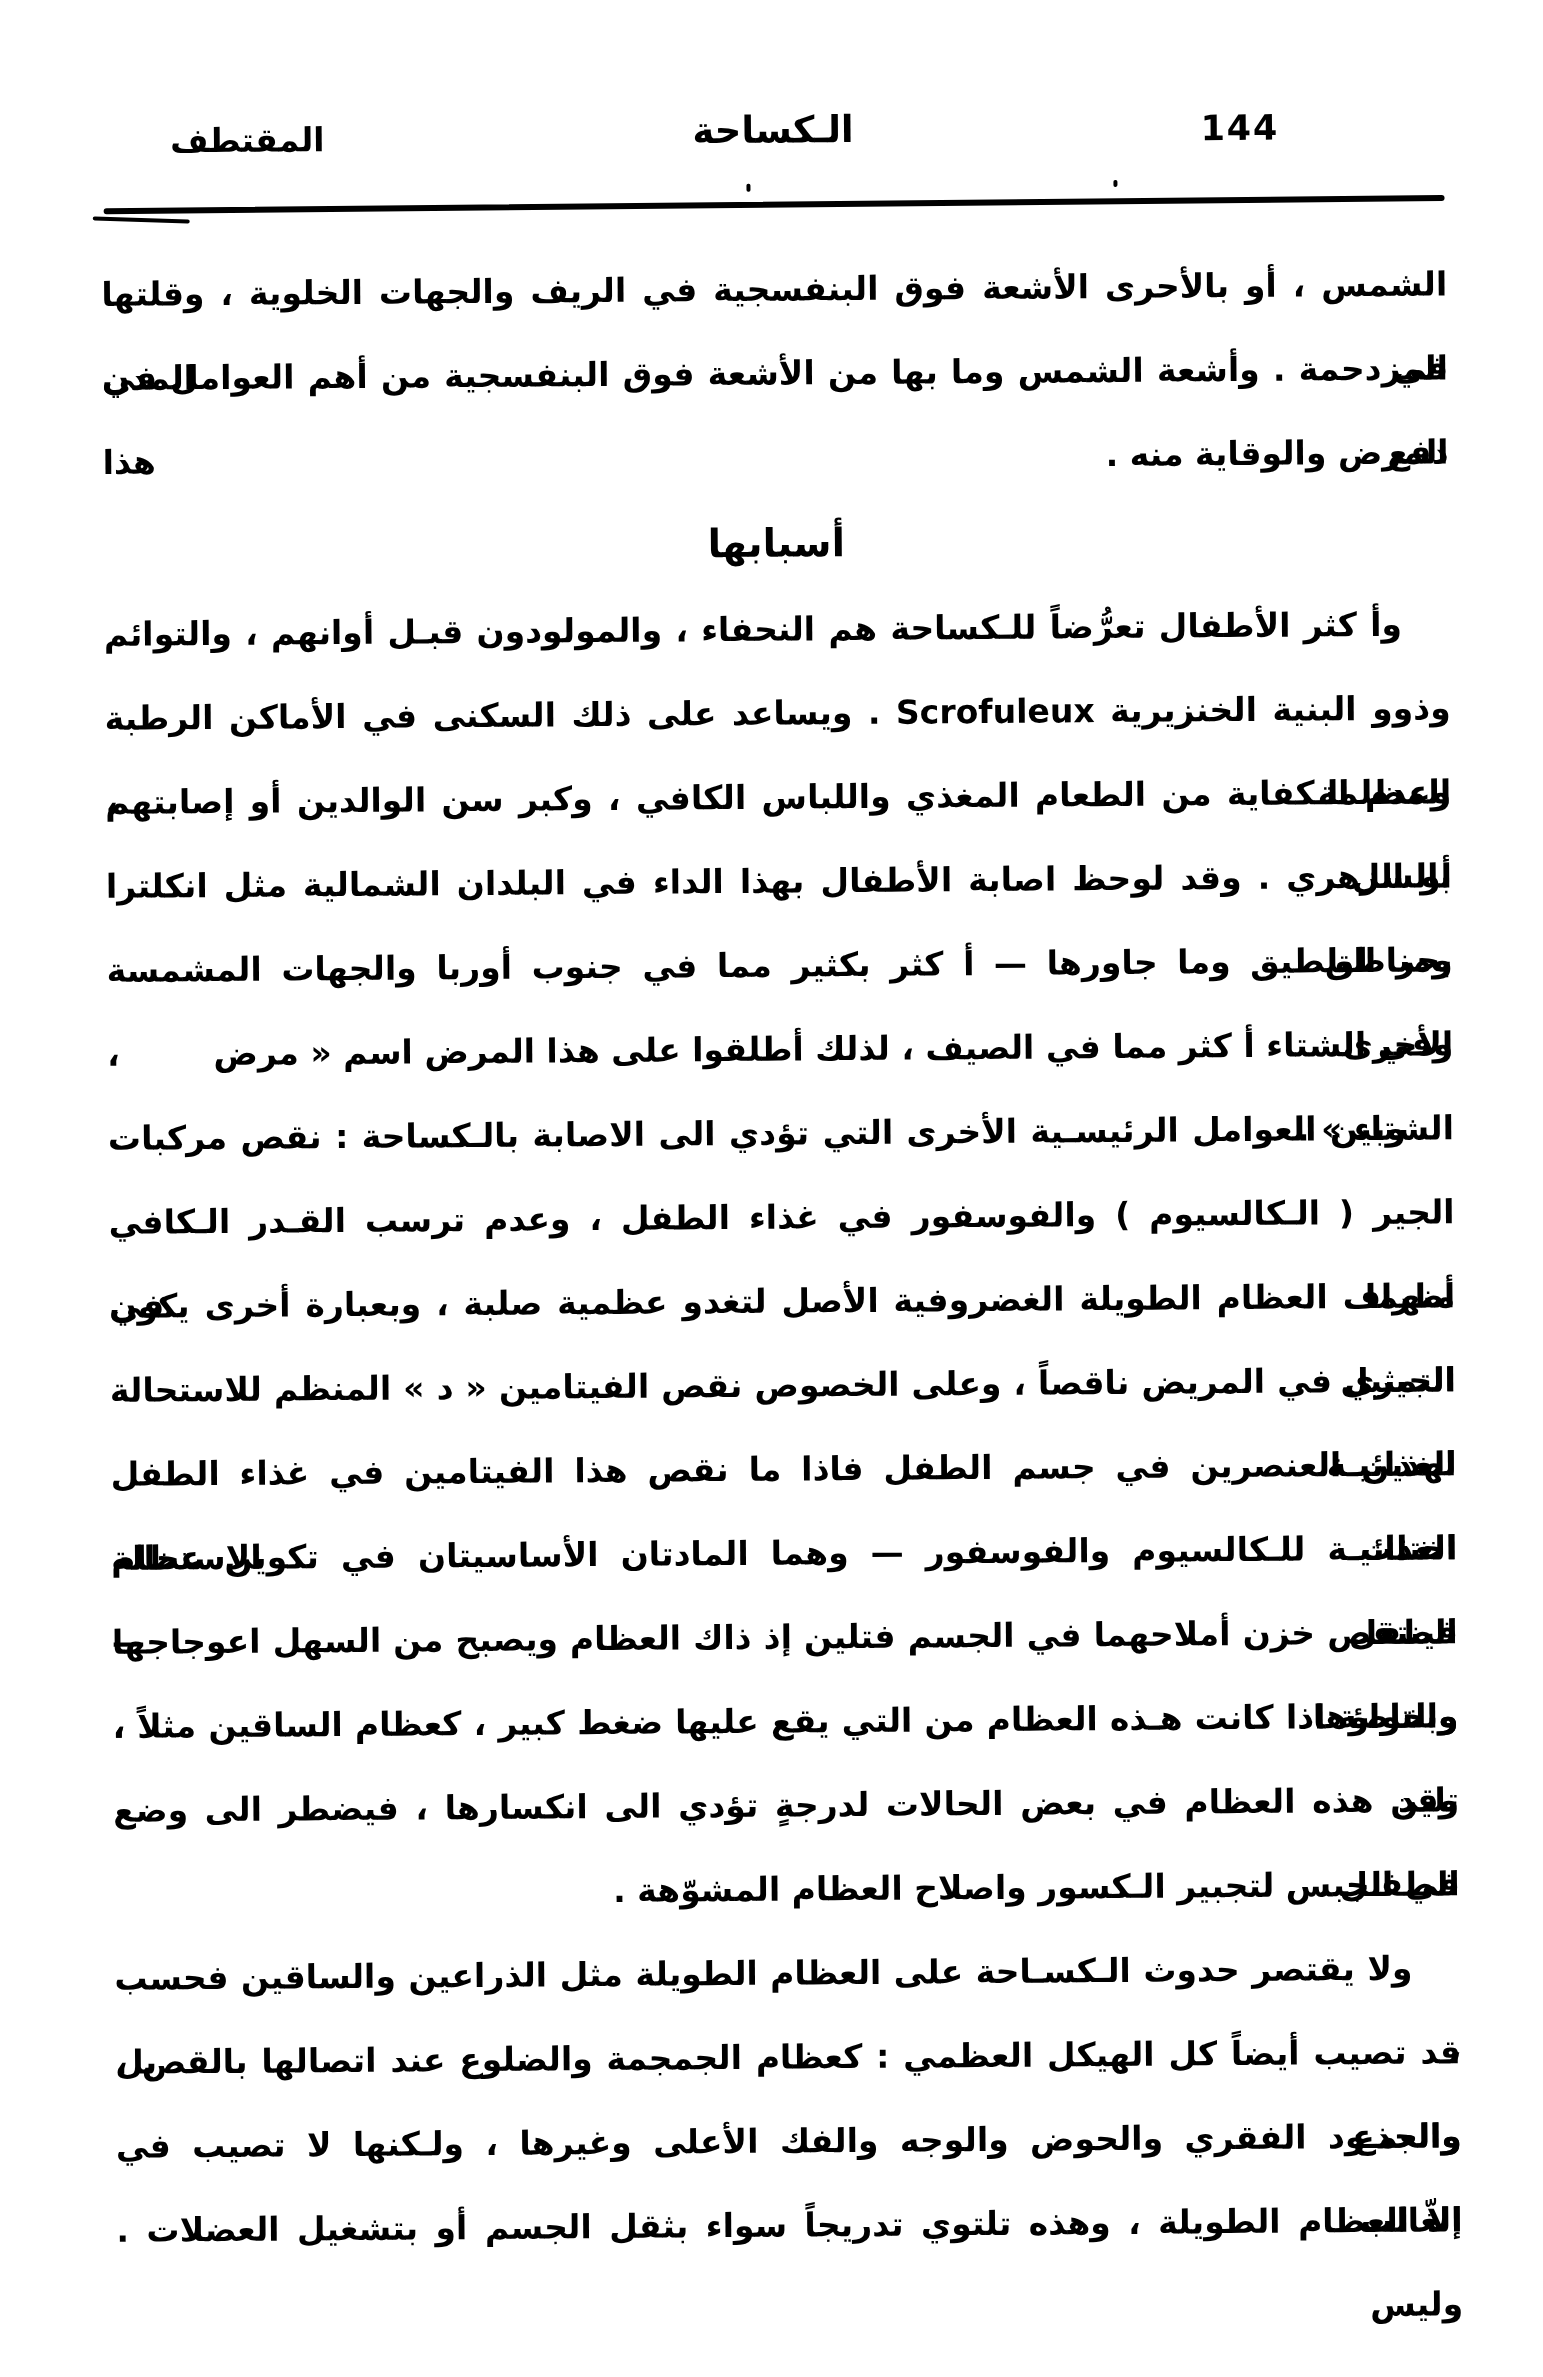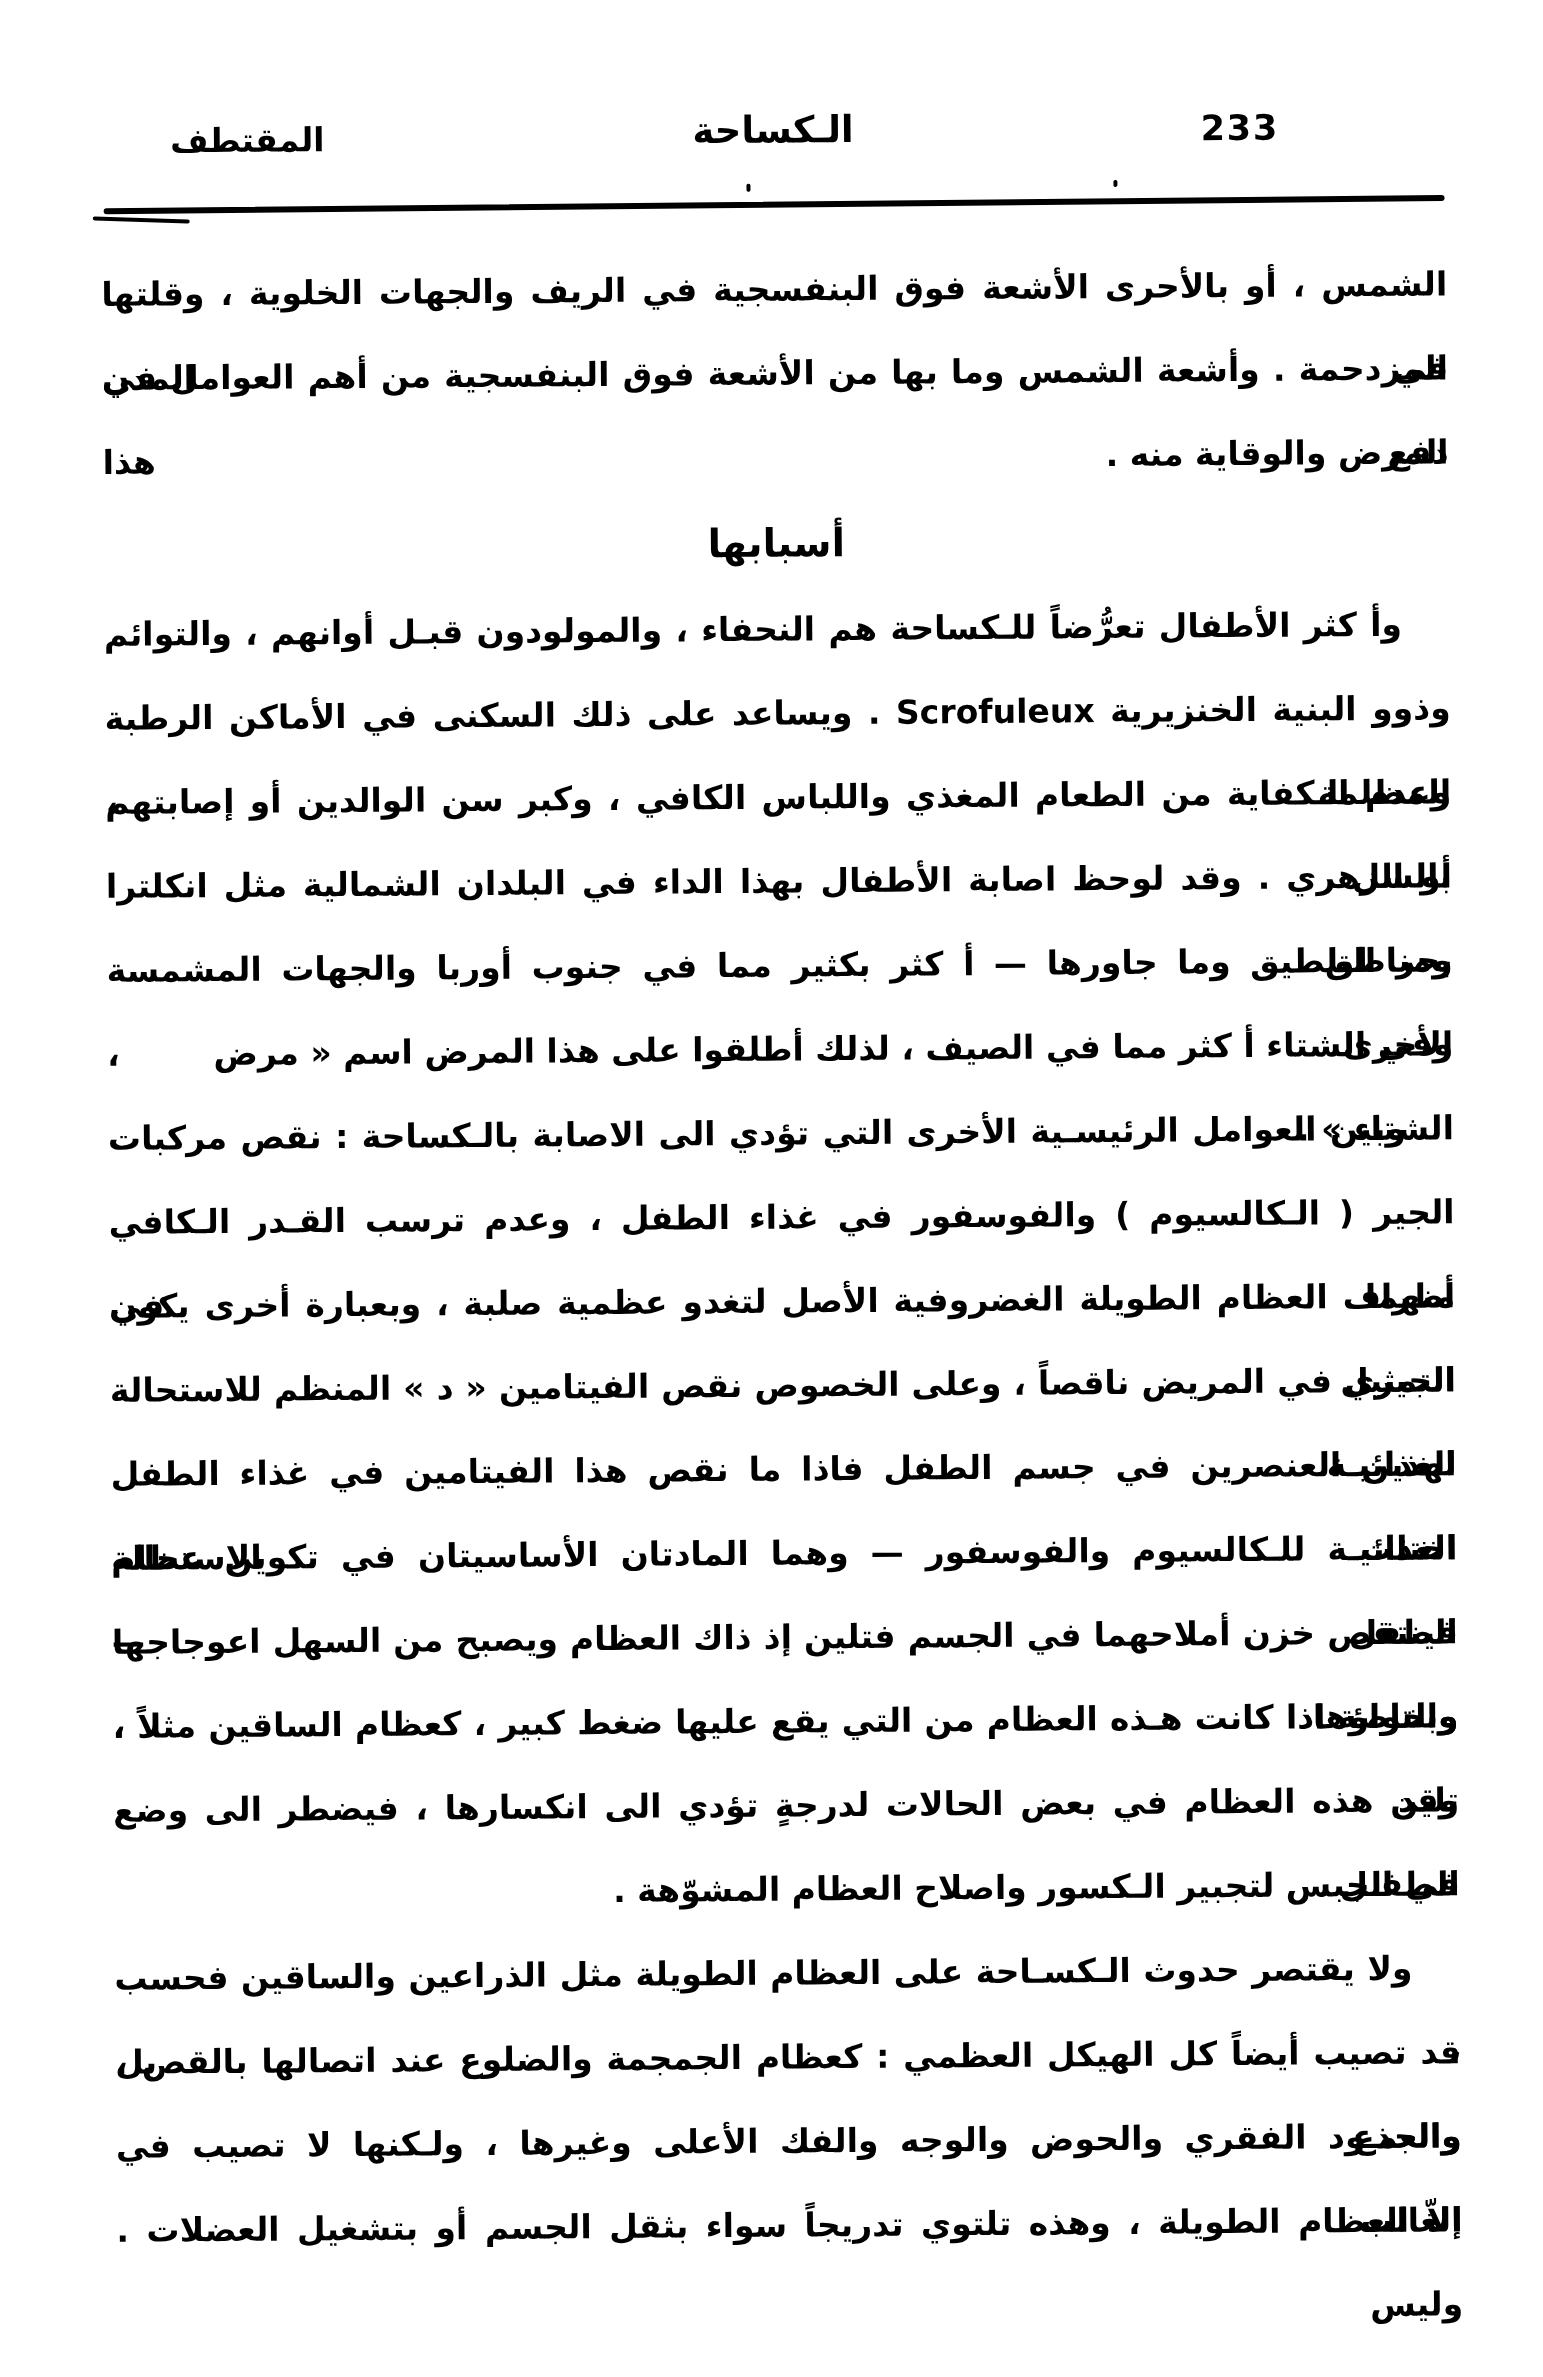--- a/index.html
+++ b/index.html
@@ -115,21 +115,21 @@
     font-weight: bold;
   }
 </style>
 </head>
 <body>
 
 <div class="page">
   <div class="scan">
 
     <div class="header">
-      <span class="page-number">233</span>
+      <span class="page-number">144</span>
       <span class="running-title">الـكساحة</span>
       <span class="magazine-name">المقتطف</span>
     </div>
 
     <div class="head-rule"></div>
     <div class="speck speck-a"></div>
     <div class="speck speck-b"></div>
 
     <div class="content">
 

